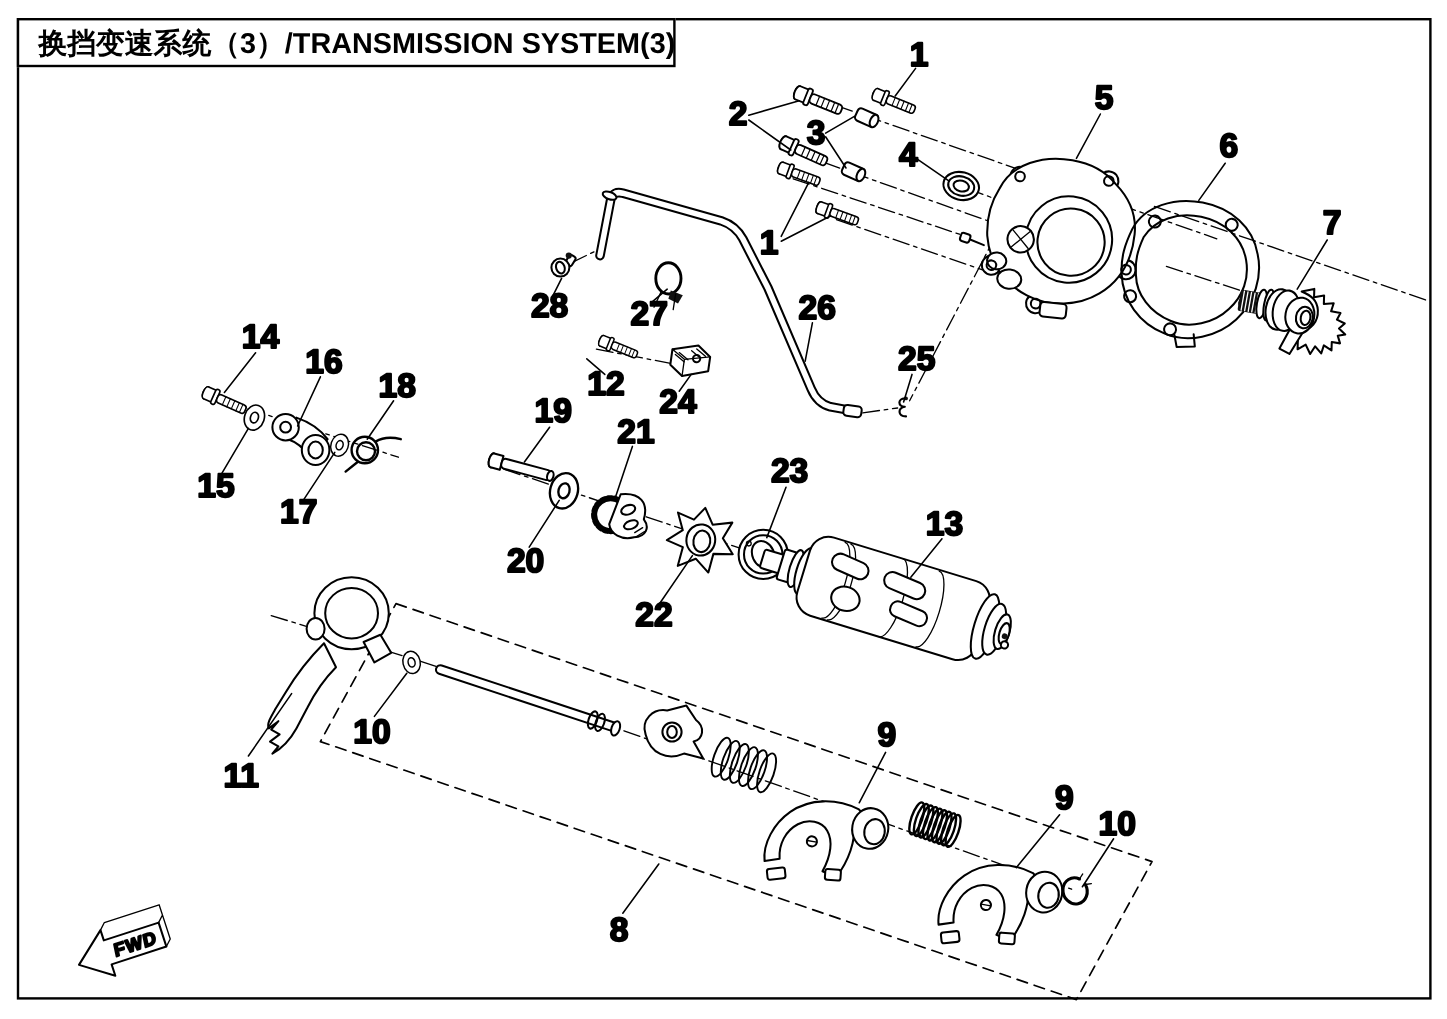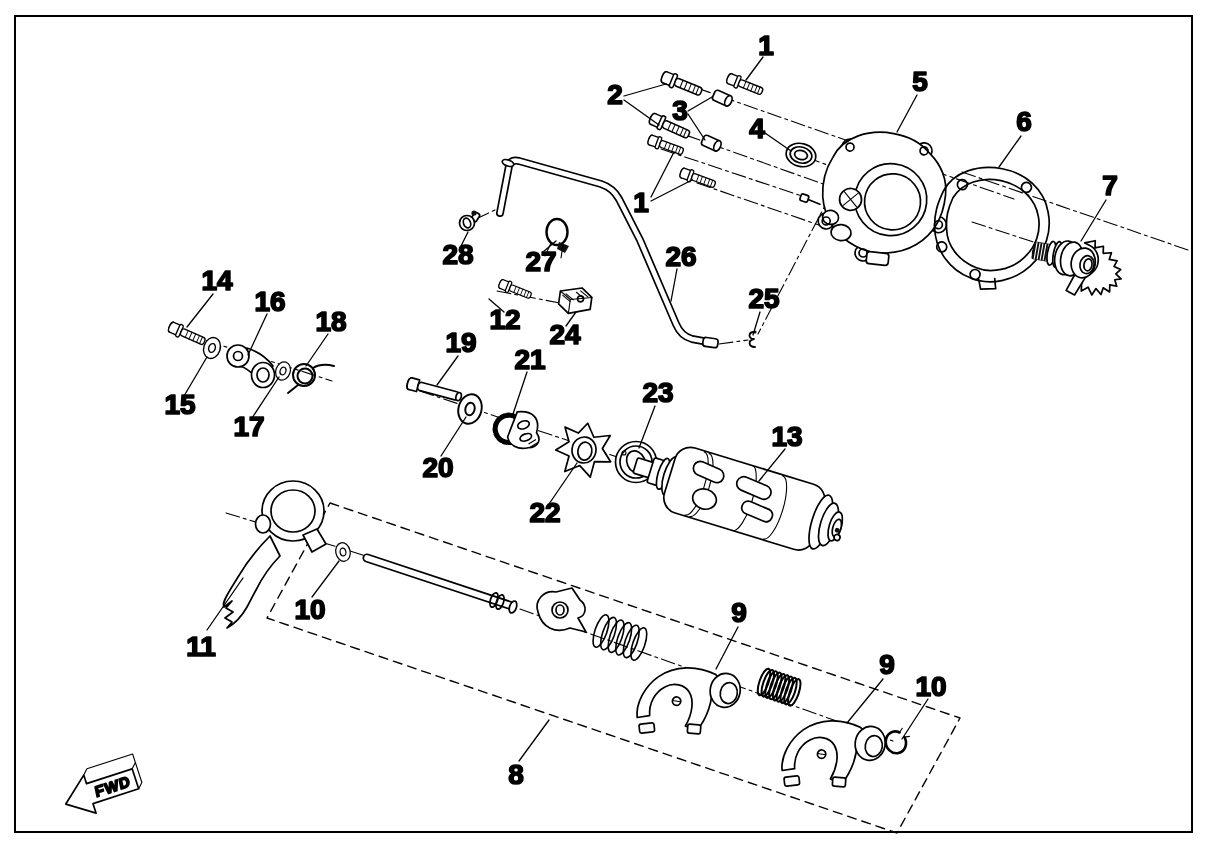--- a/index.html
+++ b/index.html
@@ -26,20 +26,23 @@
   .shafti{stroke:#fff;stroke-width:5.6;fill:none;stroke-linecap:round;}
   .callout{font-family:"Liberation Sans","DejaVu Sans",sans-serif;font-weight:bold;
            font-size:28px;fill:#000;text-anchor:middle;}
   .fwd{font-weight:bold;font-size:15px;letter-spacing:1px;fill:#000;}
 </style>
 </head>
 <body>
 
 <div class="stage">
   <div class="page-border"></div>
+  <div class="title-box">
+    <span>换挡变速系统（3）/TRANSMISSION SYSTEM(3)</span>
+  </div>
 
   <svg class="diagram" width="1206" height="849" viewBox="0 0 1206 849" stroke="#000" stroke-width="1.7" fill="none" stroke-linecap="round" stroke-linejoin="round">
 
     <defs>
       <g id="bolt">
         <ellipse class="w" cx="-11" cy="0" rx="3" ry="6.5"></ellipse>
         <path class="w" d="M-11,-6.5 h9 v13 h-9 a3,6.5 0 0,1 0,-13 z"></path>
         <rect class="w" x="-3" y="-8" width="4.5" height="16" rx="2"></rect>
         <rect class="w" x="1.5" y="-4.5" width="31" height="9" rx="3"></rect>
         <path class="thin" d="M9,-4.5 v9 M14,-4.5 v9 M19,-4.5 v9 M24,-4.5 v9 M28,-4.5 v9"></path>

